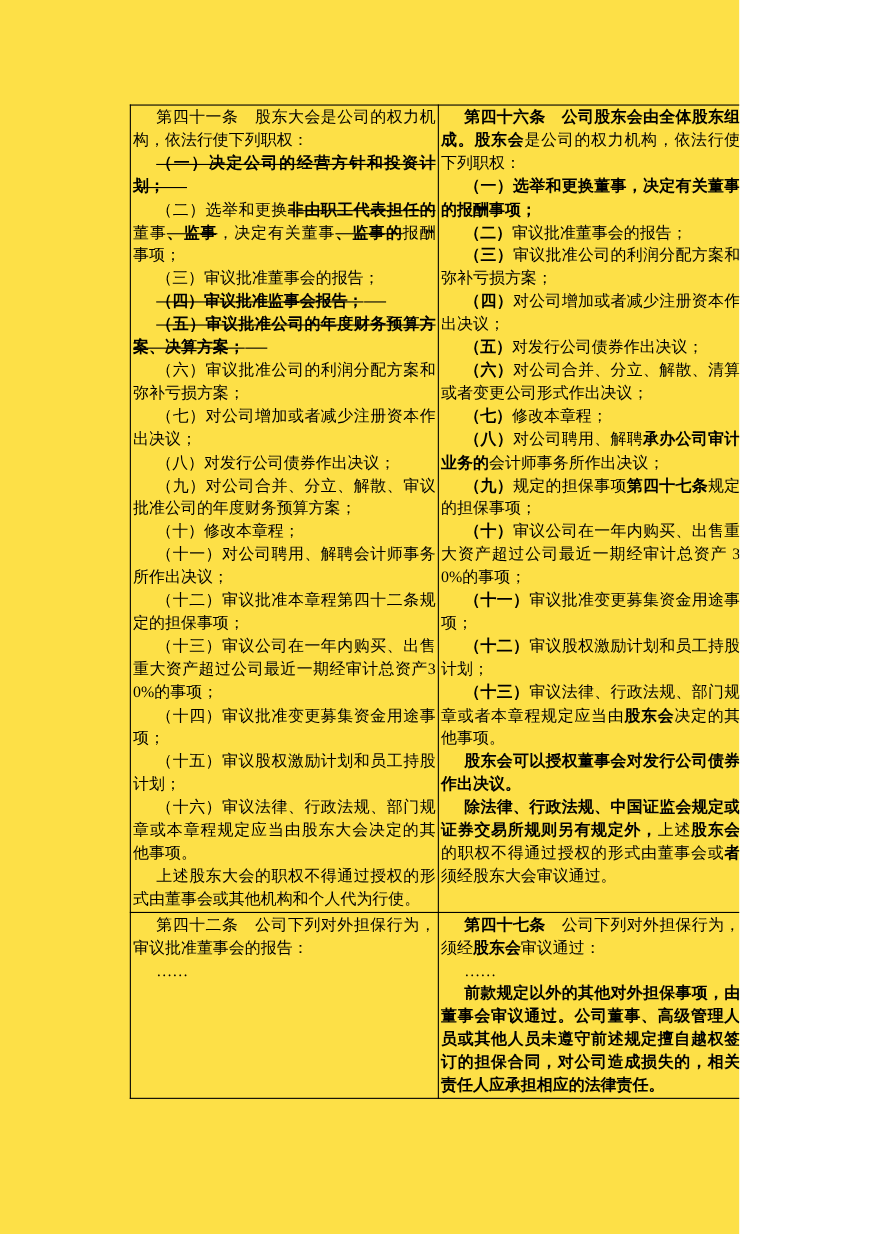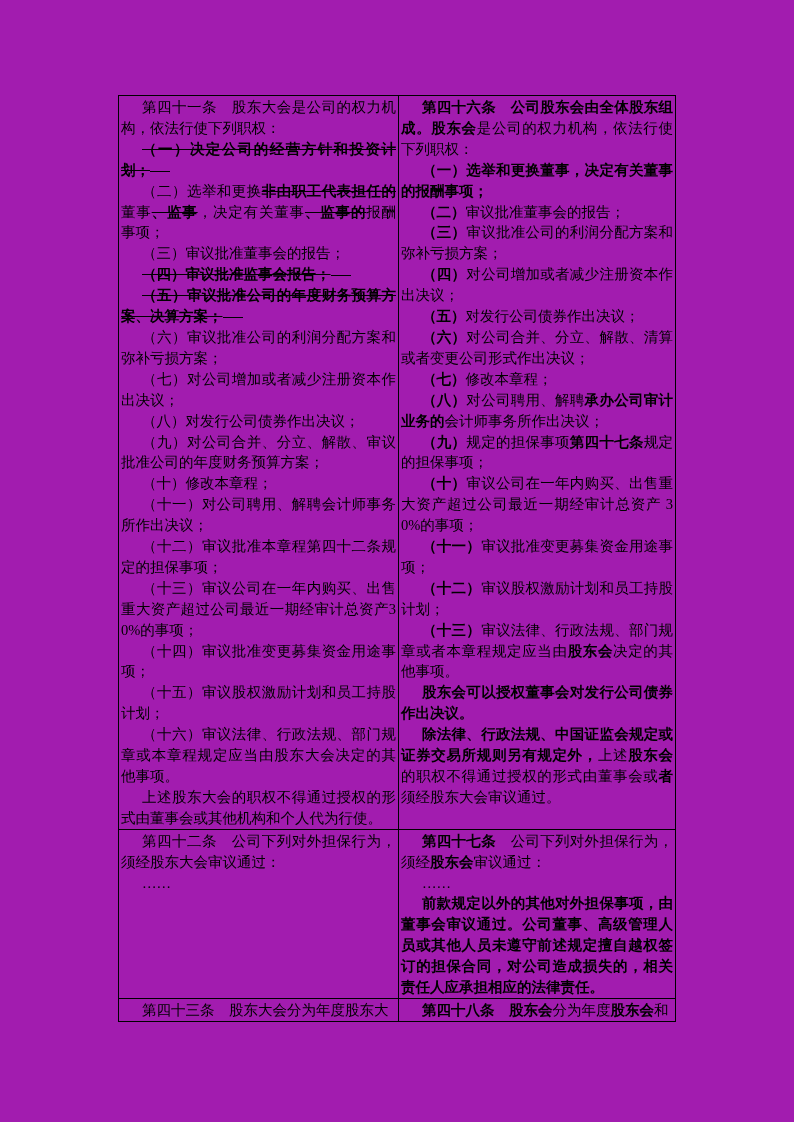--- a/index.html
+++ b/index.html
@@ -4,22 +4,22 @@
 <style>
   html,body{margin:0;padding:0;}
   body{
     width:794px;height:1122px;
     background:#ffffff;
     font-family:"Liberation Serif","DejaVu Serif",serif;
     color:#000000;
   }
   .page{
     position:relative;
-    width:794px;height:1122px;
-    background:#a21caf;
+    width:672px;height:1122px;
+    background:#fde047;
     overflow:hidden;
   }
   table.cmp{
     position:absolute;
     left:118px;top:95px;
     border-collapse:collapse;
     table-layout:fixed;
     width:557px;
   }
   table.cmp td{
@@ -94,32 +94,24 @@
             <p class="para"><span class="b ">（十）</span><span class="">审议公司在一年内购买、出售重大资产超过公司最近一期经审计总资产 30%的事项；</span></p>
             <p class="para"><span class="b ">（十一）</span><span class="">审议批准变更募集资金用途事项；</span></p>
             <p class="para"><span class="b ">（十二）</span><span class="">审议股权激励计划和员工持股计划；</span></p>
             <p class="para"><span class="b ">（十三）</span><span class="">审议法律、行政法规、部门规章或者本章程规定应当由</span><span class="b ">股东会</span><span class="">决定的其他事项。</span></p>
             <p class="para"><span class="b ">股东会可以授权董事会对发行公司债券作出决议。</span></p>
             <p class="para"><span class="b ">除法律、行政法规、中国证监会规定或证券交易所规则另有规定外，</span><span class="">上述</span><span class="b ">股东会</span><span class="">的职权不得通过授权的形式由董事会或</span><span class="b ">者</span><span class="">须经股东大会审议通过。</span></p>
           </td>
       </tr>
       <tr class="r2">
         <td>
-            <p class="para"><span class="">第四十二条　公司下列对外担保行为，须经股东大会审议通过：</span></p>
+            <p class="para"><span class="">第四十二条　公司下列对外担保行为，审议批准董事会的报告：</span></p>
             <p class="para"><span class="">……</span></p>
           </td>
         <td>
             <p class="para"><span class="b ">第四十七条</span><span class="">　公司下列对外担保行为，须经</span><span class="b ">股东会</span><span class="">审议通过：</span></p>
             <p class="para"><span class="">……</span></p>
             <p class="para"><span class="b ">前款规定以外的其他对外担保事项，由董事会审议通过。公司董事、高级管理人员或其他人员未遵守前述规定擅自越权签订的担保合同，对公司造成损失的，相关责任人应承担相应的法律责任。</span></p>
           </td>
       </tr>
-      <tr class="r3">
-        <td>
-            <p class="para"><span class="">第四十三条　股东大会分为年度股东大</span></p>
-          </td>
-        <td>
-            <p class="para"><span class="b ">第四十八条　股东会</span><span class="">分为年度</span><span class="b ">股东会</span><span class="">和</span></p>
-          </td>
-      </tr>
     </tbody>
   </table>
 </div>
 
 </body></html>

